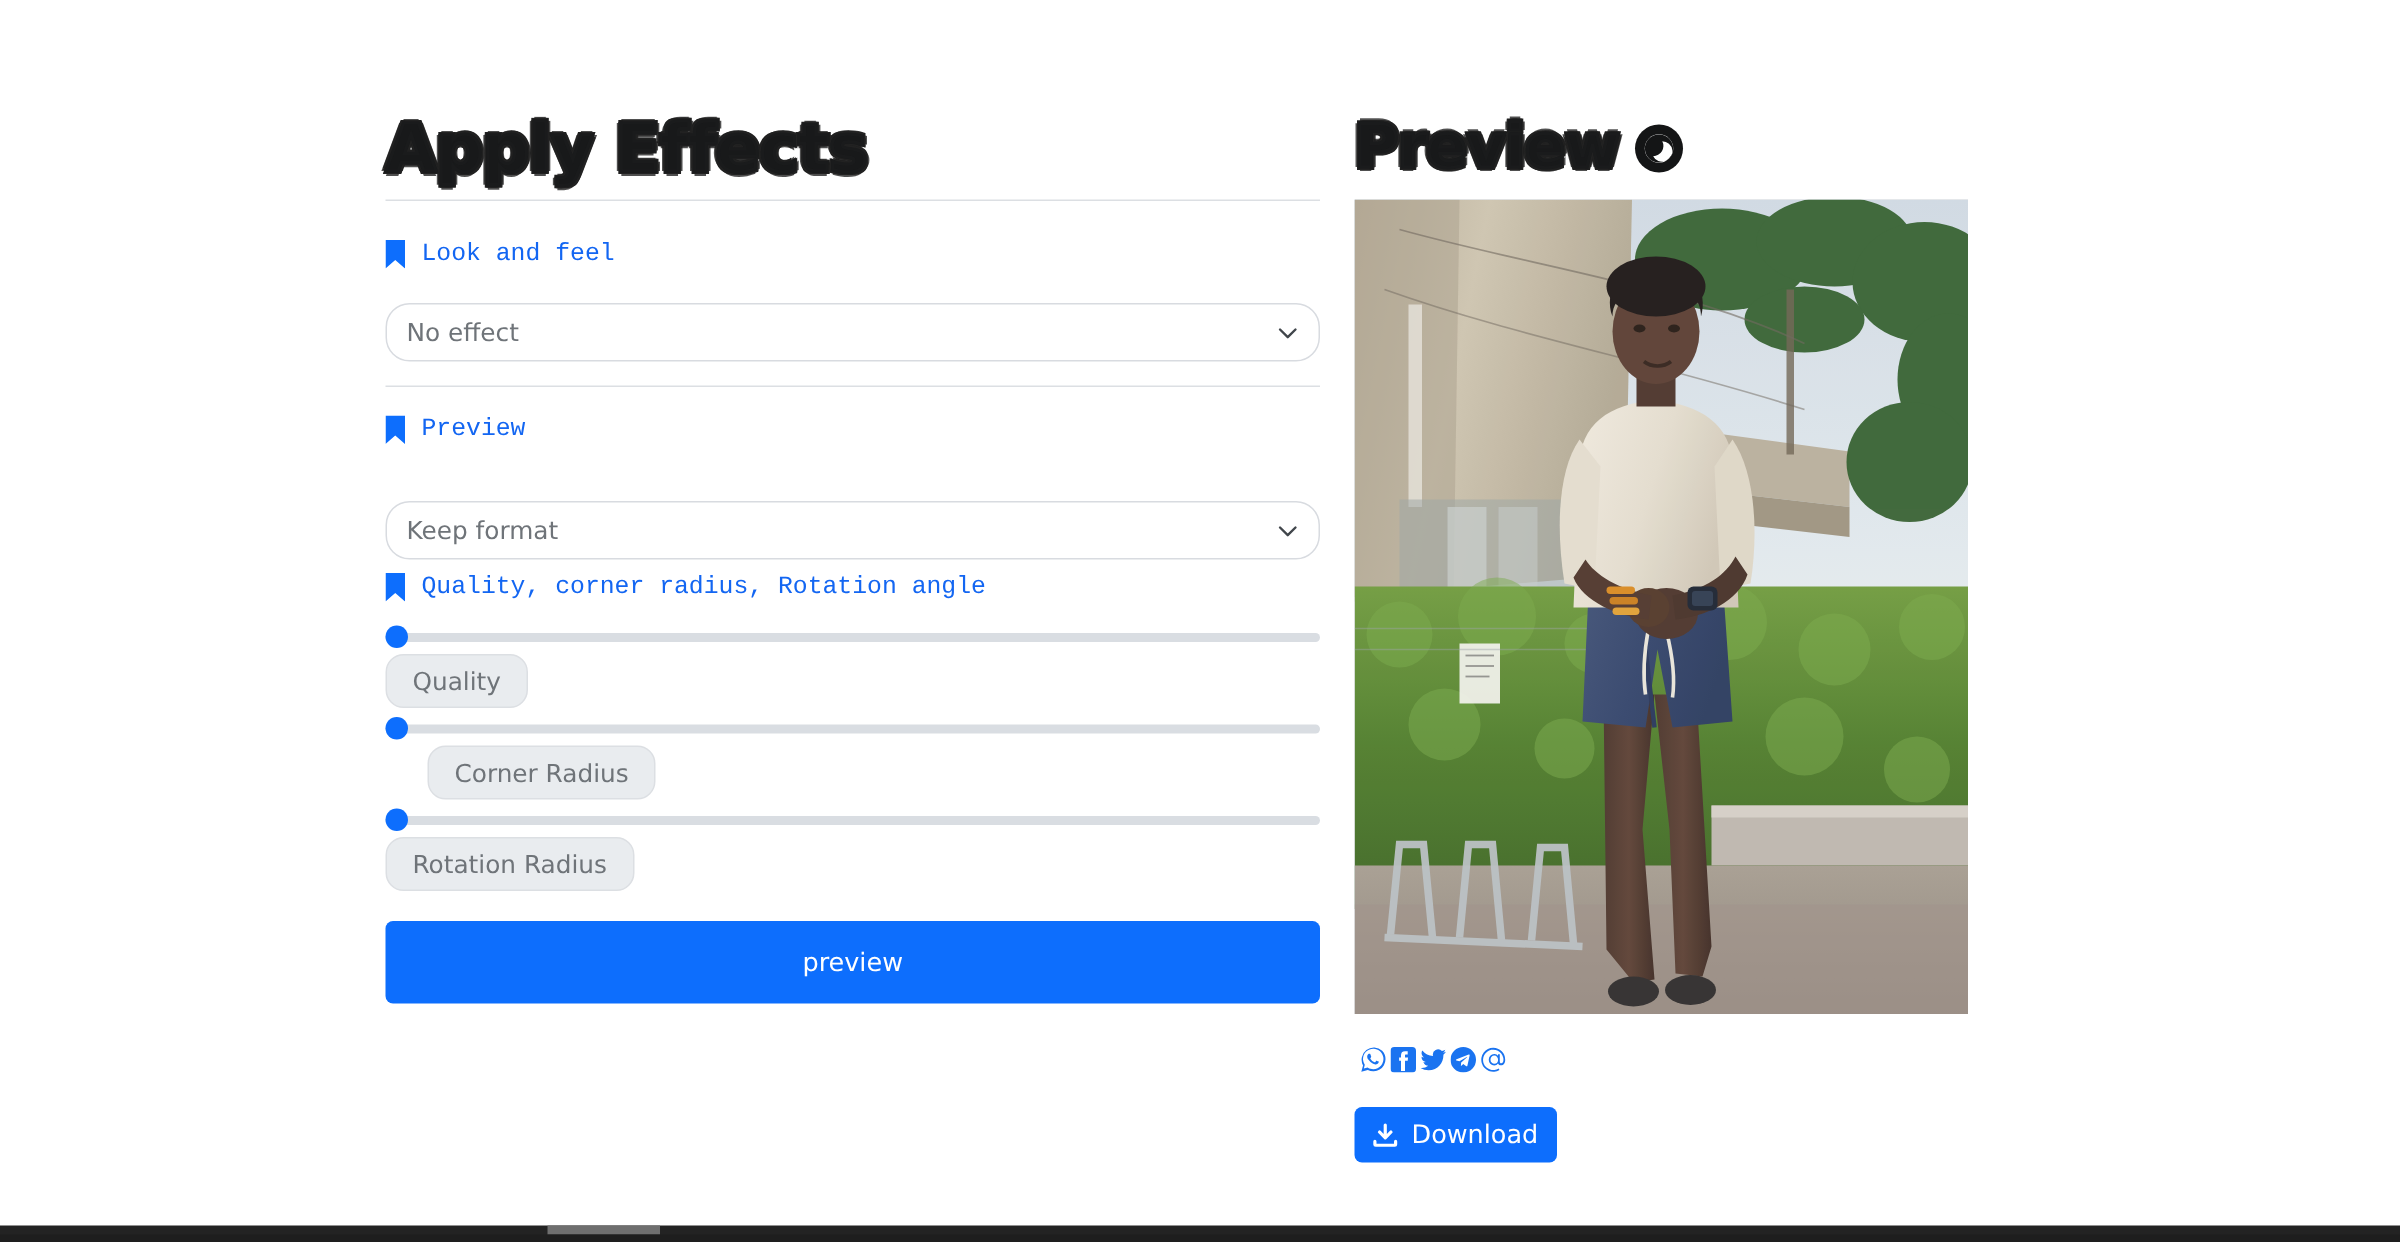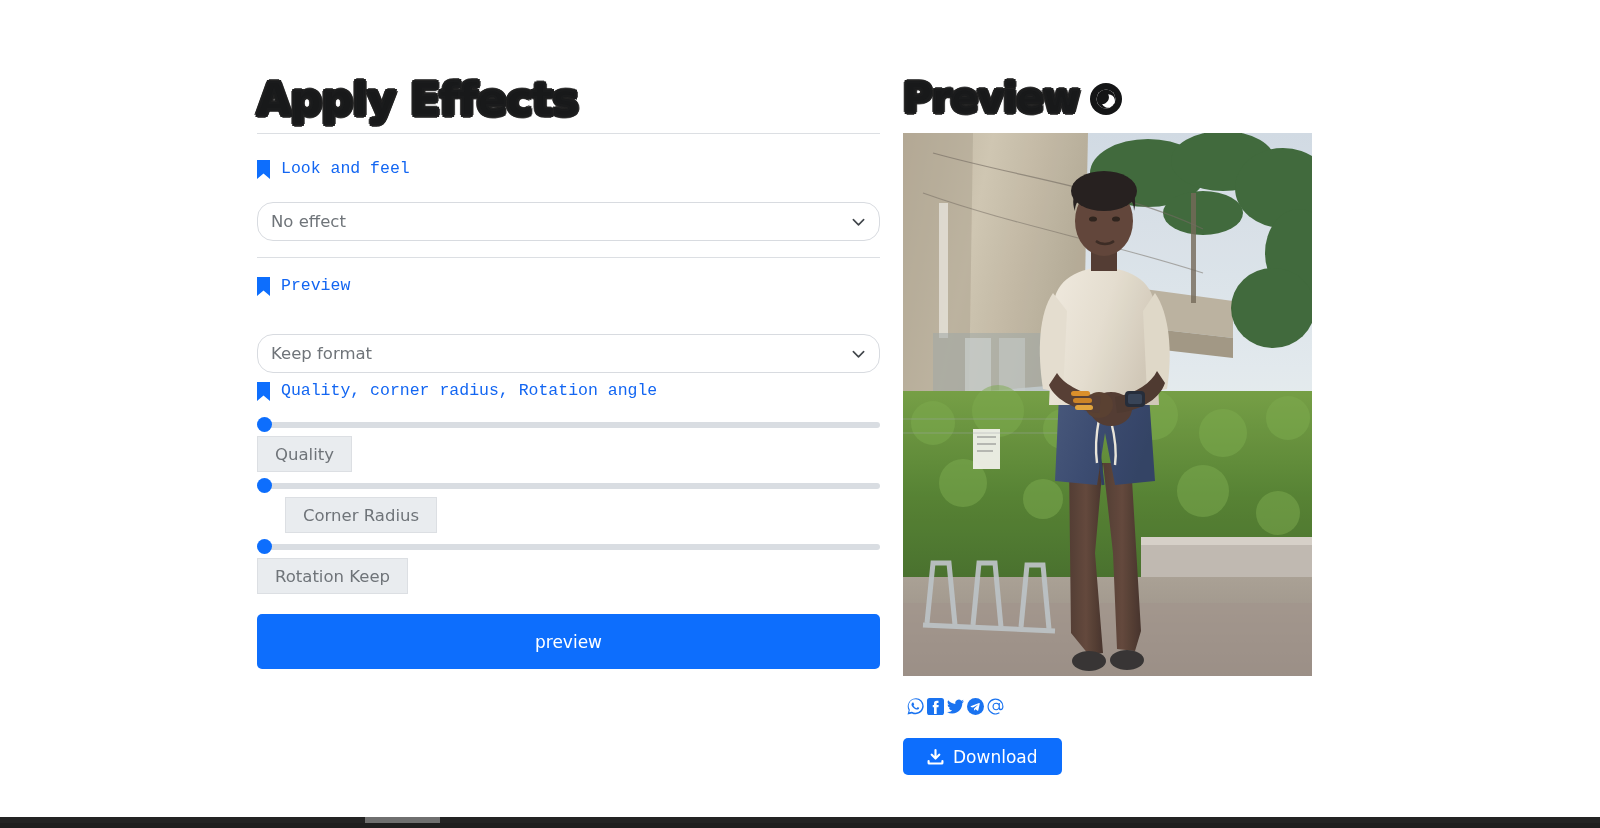--- a/index.html
+++ b/index.html
@@ -141,21 +141,21 @@
   }
 
   .ghost-btn {
     display: inline-flex;
     align-items: center;
     justify-content: center;
     height: 36px;
     padding: 0 17px;
     background: #e9ecef;
     border: 1px solid #dcdfe3;
-    border-radius: 0;
+    border-radius: 12px;
     color: #6f7479;
     font-size: 16.5px;
     font-family: "DejaVu Sans", sans-serif;
     white-space: nowrap;
   }
 
   
   .btn-primary-wide {
     width: 623px;
     height: 55px;
@@ -169,21 +169,21 @@
     align-items: center;
     justify-content: center;
     cursor: pointer;
   }
 
   .btn-download {
     display: inline-flex;
     align-items: center;
     gap: 9px;
     height: 37px;
-    padding: 0 24px;
+    padding: 0 12px;
     background: #0d6efd;
     border: 0;
     border-radius: 5px;
     color: #fff;
     font-size: 17px;
     font-family: "DejaVu Sans", sans-serif;
     cursor: pointer;
   }
   .dl-icon { width: 17px; height: 17px; display: block; }
 
@@ -291,21 +291,21 @@
     </div>
     <div class="ghost-btn" style="position:absolute; left:0; top:497px;margin-left:28px;">
       <span>Corner Radius</span>
     </div>
 
     <div class="slider" style="position:absolute; left:0; top:537px;">
       <div class="slider-track"></div>
       <div class="slider-thumb" style="left:0px;"></div>
     </div>
     <div class="ghost-btn" style="position:absolute; left:0; top:558px;">
-      <span>Rotation Keep</span>
+      <span>Rotation Radius</span>
     </div>
 
     <div class="btn-primary-wide" style="position:absolute; left:0; top:614px;">
       <span>preview</span>
     </div>
   </div>
 
   <div class="col-right">
 
     <div class="display-title title-preview">

